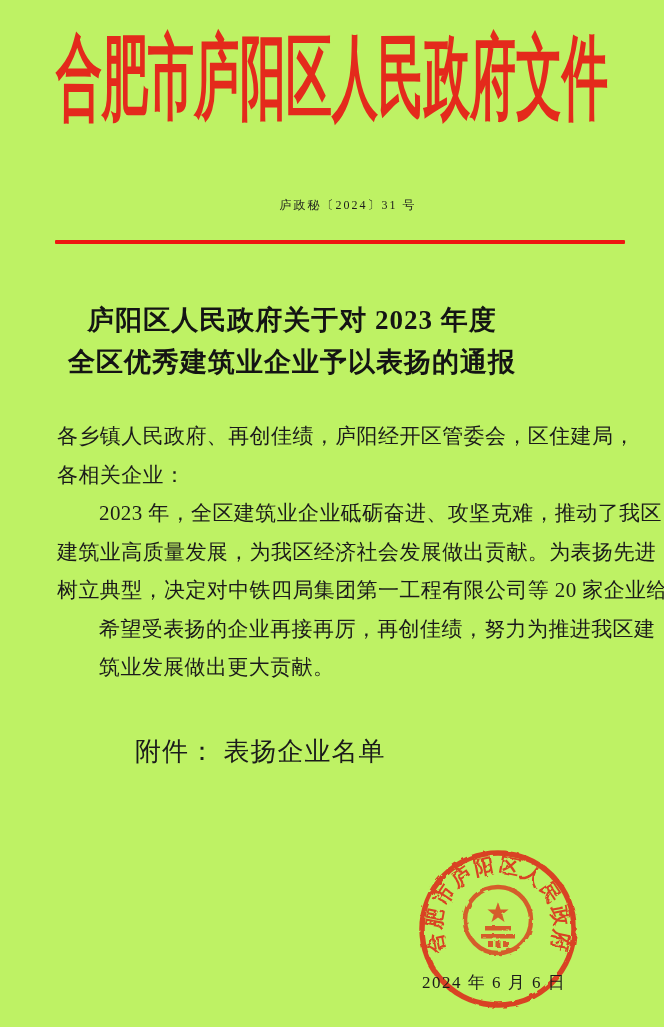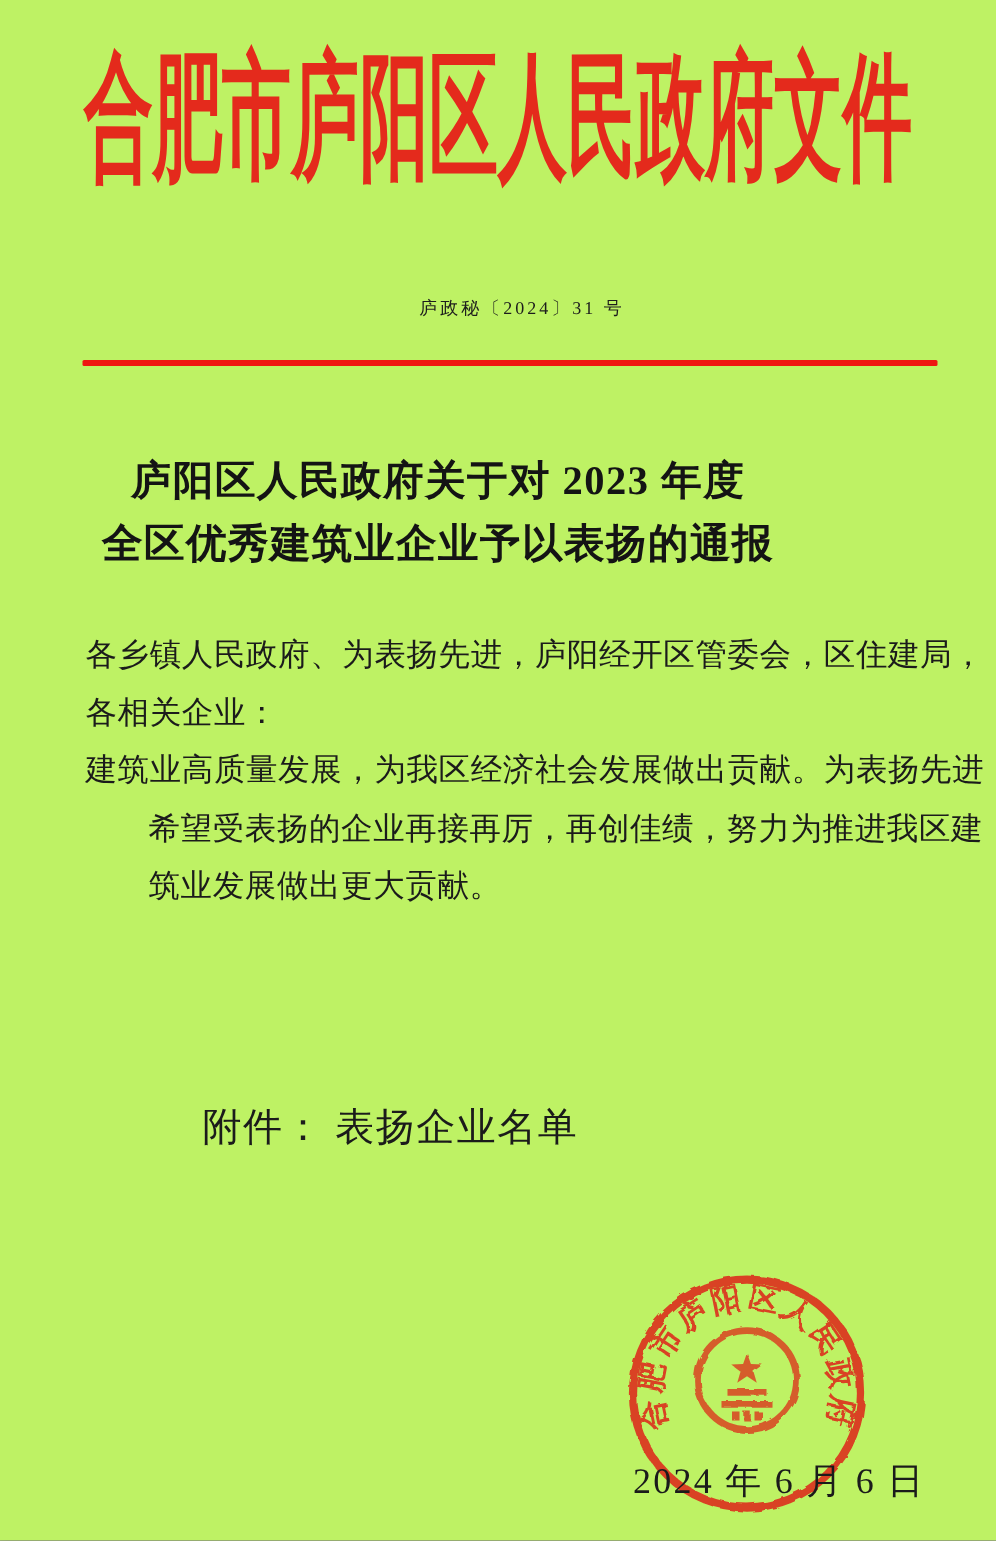--- a/index.html
+++ b/index.html
@@ -108,21 +108,21 @@
     opacity: 0.88;
   }
   .seal-stroke { fill: none; stroke: #dd2b1a; }
   .seal-fill   { fill: #dd2b1a; }
   .seal-text   { fill: #dd2b1a; font-family: "Liberation Serif", "DejaVu Serif", serif; font-weight: bold; }
 
   .date-line {
     position: absolute;
     top: 971px;
     left: 422px;
-    font-size: 24px;
+    font-size: 17px;
     color: #1b1b1b;
     letter-spacing: 1.5px;
     white-space: nowrap;
     z-index: 5;
   }
 </style>
 </head>
 <body>
 
 <div class="page">
@@ -132,23 +132,25 @@
   <div class="doc-number">庐政秘〔2024〕31 号</div>
 
   <div class="red-divider"></div>
 
   <div class="doc-title">
     <div>庐阳区人民政府关于对 2023 年度</div>
     <div>全区优秀建筑业企业予以表扬的通报</div>
   </div>
 
   <div class="body-text">
-    <div class="body-line">各乡镇人民政府、为表扬先进，庐阳经开区管委会，区住建局，</div>
+    <div class="body-line">各乡镇人民政府、再创佳绩，庐阳经开区管委会，区住建局，</div>
     <div class="body-line">各相关企业：</div>
+    <div class="body-line indent">2023 年，全区建筑业企业砥砺奋进、攻坚克难，推动了我区</div>
     <div class="body-line">建筑业高质量发展，为我区经济社会发展做出贡献。为表扬先进，</div>
+    <div class="body-line">树立典型，决定对中铁四局集团第一工程有限公司等 20 家企业给</div>
     <div class="body-line indent">希望受表扬的企业再接再厉，再创佳绩，努力为推进我区建</div>
     <div class="body-line indent">筑业发展做出更大贡献。</div>
   </div>
 
   <div class="attachment-note">附件： 表扬企业名单</div>
 
   <svg class="seal" viewBox="0 0 172 172">
     <defs>
       <filter id="stamp-rough" x="-10%" y="-10%" width="120%" height="120%">
         <feTurbulence type="fractalNoise" baseFrequency="0.13" numOctaves="2" result="n"></feTurbulence>

